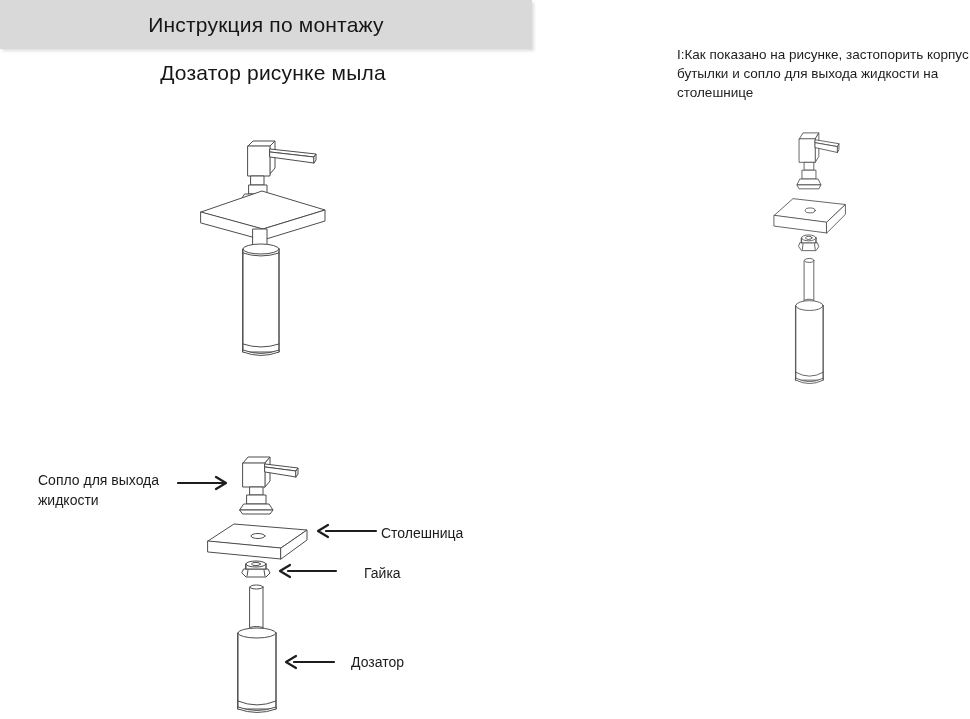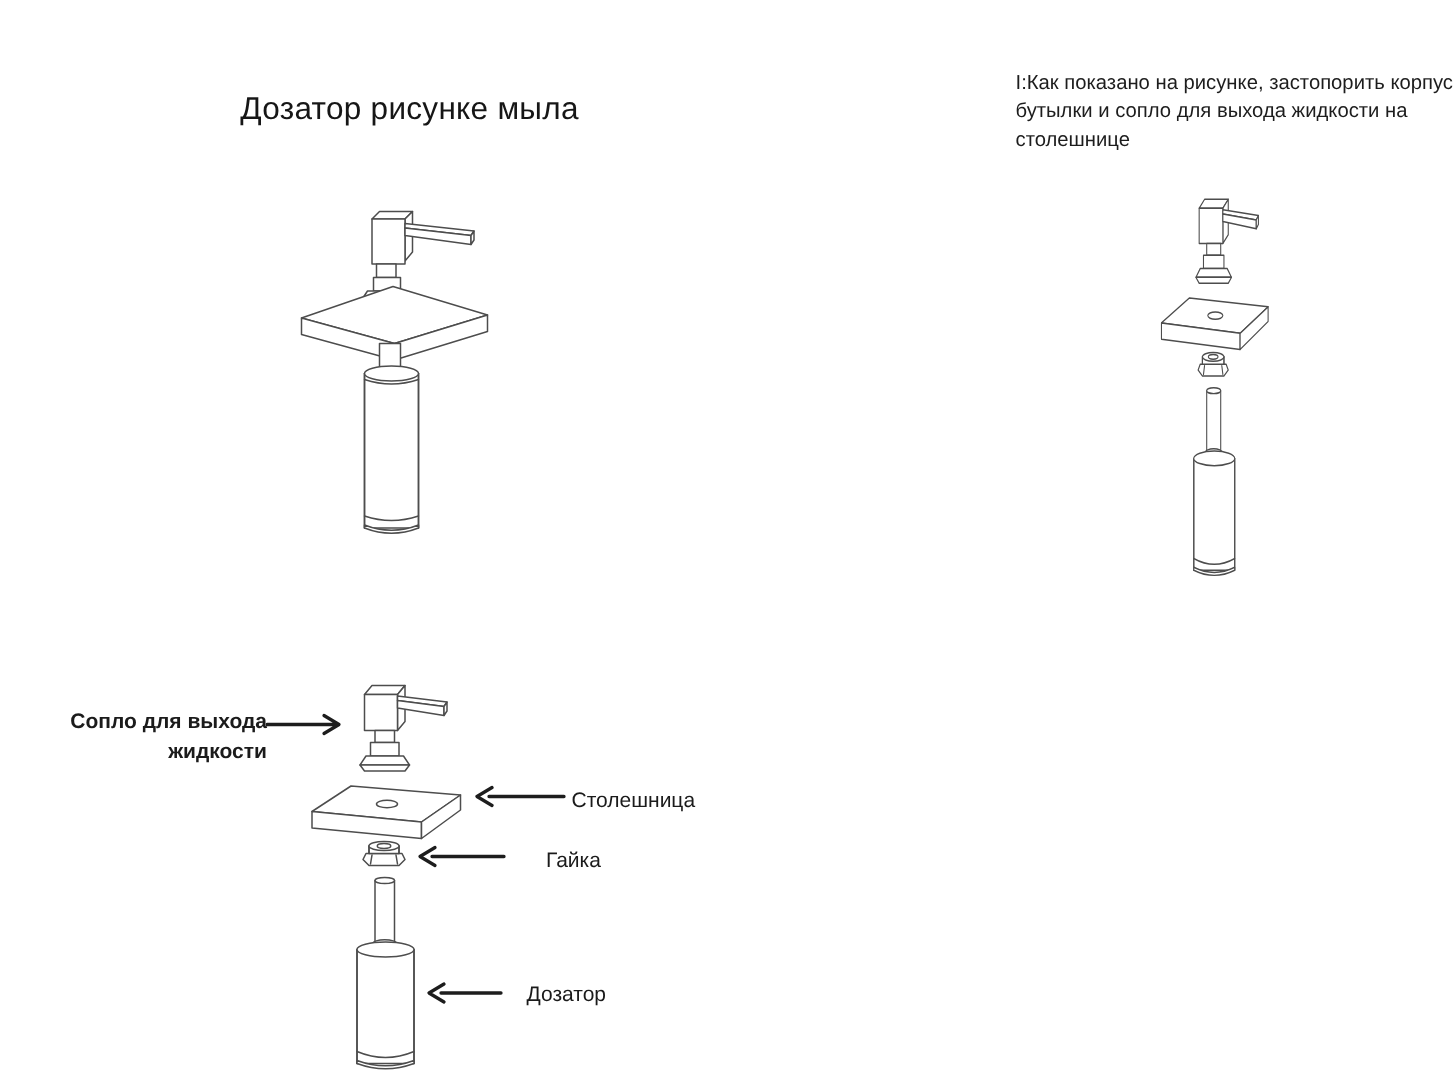--- a/index.html
+++ b/index.html
@@ -23,21 +23,21 @@
     position:absolute;left:677px;top:45px;width:295px;margin:0;
     font-size:13.5px;line-height:1.42;color:#1d1d1d;
   }
   .fig{position:absolute;}
   .fig *{vector-effect:non-scaling-stroke;}
   .ln{fill:none;stroke:#4d4d4d;stroke-width:1;stroke-linejoin:round;stroke-linecap:round;}
   .fc{fill:#ffffff;stroke:#4d4d4d;stroke-width:1;stroke-linejoin:round;stroke-linecap:round;}
   .part-label{
     position:absolute;font-size:14px;color:#1b1b1b;line-height:1.45;white-space:nowrap;
   }
-  .part-label.wrap{white-space:normal;text-align:right;font-weight:bold;}
+  .part-label.wrap{white-space:normal;text-align:left;}
   .arrow{position:absolute;}
   .arrow path{fill:none;stroke:#1d1d1d;stroke-width:2.2;stroke-linecap:round;stroke-linejoin:round;}
 </style>
 </head>
 <body>
 
 <div class="page">
 
   <svg width="0" height="0" style="position:absolute" aria-hidden="true">
     <defs>
@@ -78,20 +78,23 @@
           <line class="ln" x1="36" y1="181" x2="36" y2="257"></line>
           <line class="ln" x1="74" y1="181" x2="74" y2="257"></line>
           <ellipse class="fc" cx="55" cy="181" rx="19" ry="5"></ellipse>
           <path class="ln" d="M36,249 Q55,257 74,249"></path>
           <path class="fc" d="M36,257 Q55,264 74,257 L74,255 Q55,262 36,255 Z"></path>
         </g>
       </symbol>
     </defs>
   </svg>
 
+  <header class="titlebar">
+    <h1>Инструкция по монтажу</h1>
+  </header>
   <h2 class="subtitle">Дозатор рисунке мыла</h2>
   <p class="step">I:Как показано на рисунке, застопорить корпус бутылки и сопло для выхода жидкости на столешнице</p>
 
   <svg class="fig" style="left:195px;top:138px" width="135" height="228" viewBox="0 0 135 228">
     <g>
       <polygon class="fc" points="53,8 58,3 80,3 75,8"></polygon>
       <polygon class="fc" points="75,8 80,3 80,30 75,36"></polygon>
       <rect class="fc" x="53" y="8" width="22" height="30"></rect>
       <polygon class="fc" points="75,11 121,16 119,19 75,14"></polygon>
       <polygon class="fc" points="75,14 119,19 119,25 75,19"></polygon>

